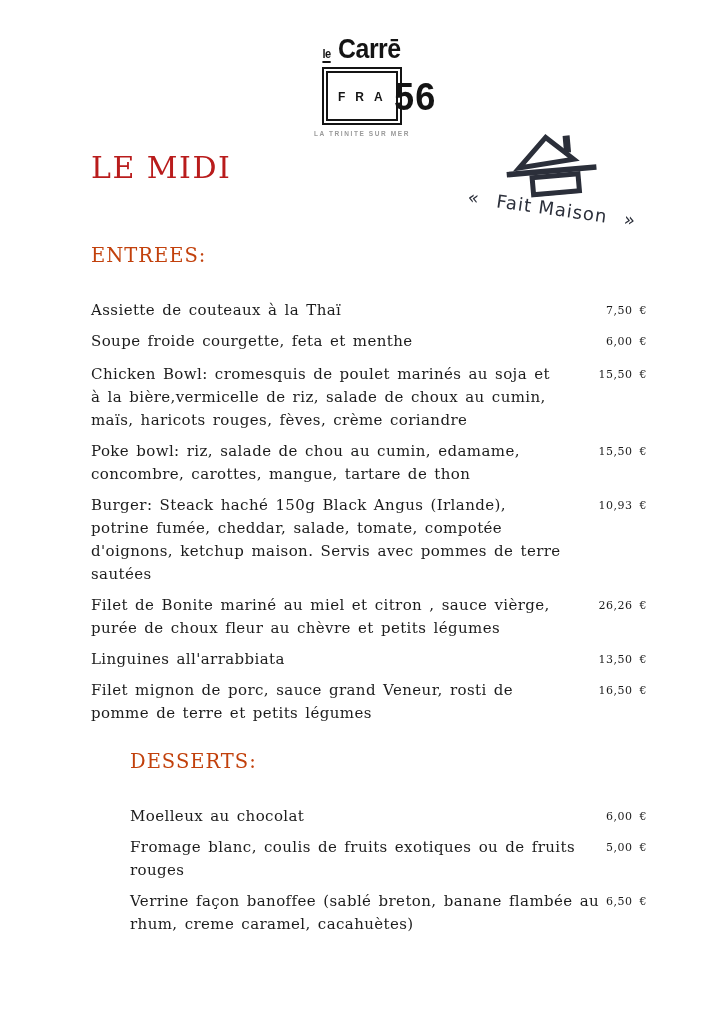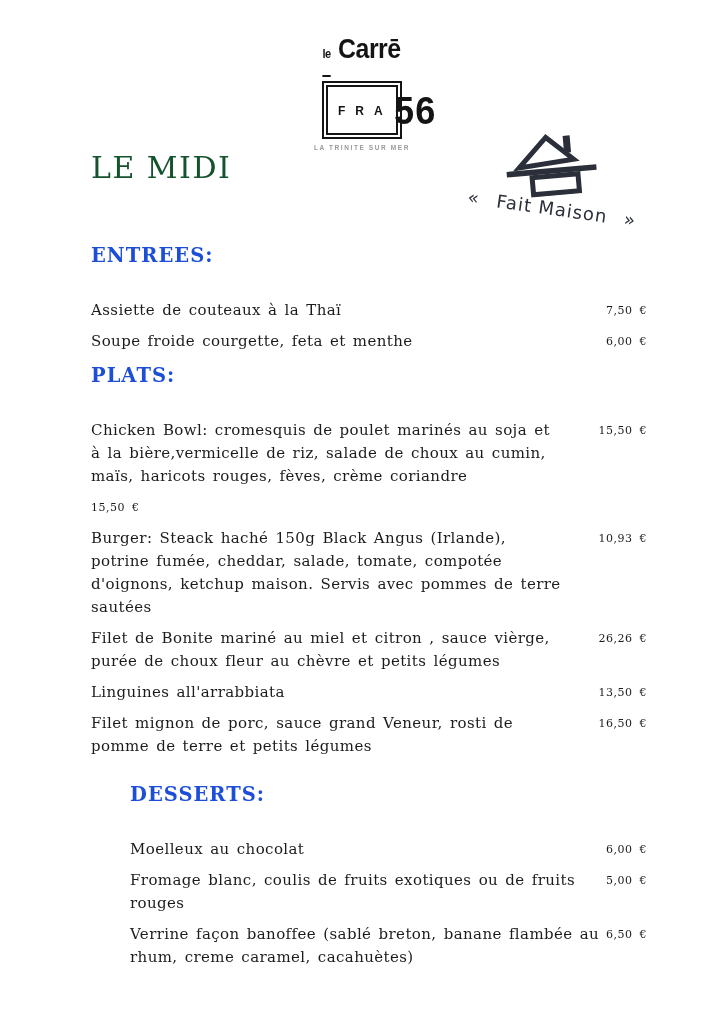--- a/index.html
+++ b/index.html
@@ -24,21 +24,21 @@
   .brand-name {
     font-weight:700; font-size:27px; line-height:1;
     letter-spacing:-0.5px;
     transform:scaleX(0.92);
     white-space:nowrap;
   }
   .brand-le {
     display:inline-block;
     font-size:12px; font-weight:700;
     border-bottom:2px solid #141414;
-    padding-bottom:15px; margin-right:8px;
+    padding-bottom:1px; margin-right:8px;
     vertical-align:baseline;
   }
   .brand-square {
     margin-top:4px;
     border:2px solid #141414;
     padding:2px;
     background:#fff;
   }
   .brand-square-inner {
     border:2px solid #141414;
@@ -61,21 +61,21 @@
     letter-spacing:1.6px;
     color:var(--location_gray, #9a9a9a);
     white-space:nowrap;
   }
 
   
   .page-title {
     position:absolute; top:150px; left:91px; margin:0;
     font-size:30px; font-weight:normal;
     letter-spacing:1.5px;
-    color:#14532d;
+    color:#b91c1c;
   }
 
   
   .fait-maison {
     position:absolute; top:132px; left:448px; width:208px;
     color:var(--badge, #2b2f3a);
     text-align:center;
   }
   .fm-icon {
     display:block; margin:0 auto;
@@ -92,23 +92,23 @@
   }
   .fm-quote-open  { margin-right:17px; }
   .fm-quote-close { margin-left:17px; }
 
   
   .menu {
     position:absolute; top:243px; left:91px; width:556px;
   }
   .section-title {
     margin:0 0 30px 0;
-    font-size:19.5px; font-weight:bold;
+    font-size:19.5px; font-weight:normal;
     letter-spacing:1px; line-height:26px;
-    color:#1d4ed8;
+    color:#c2410c;
   }
   .menu-section-plats    { margin-top:10px; }
   .menu-section-desserts { margin-top:24px;margin-left:39px; }
   .item {
     display:flex; justify-content:space-between; align-items:flex-start;
     margin-bottom:8px;
   }
   .item-name {
     width:474px;
     font-size:15px; line-height:23px;
@@ -160,26 +160,26 @@
         <span class="item-name">Assiette de couteaux à la Thaï</span>
         <span class="item-price">7,50 €</span>
       </div>
       <div class="item">
         <span class="item-name">Soupe froide courgette, feta et menthe</span>
         <span class="item-price">6,00 €</span>
       </div>
     </section>
 
     <section class="menu-section menu-section-plats">
-      <h2 class="section-title">PLATS:</h2>
       <div class="item">
         <span class="item-name">Chicken Bowl: cromesquis de poulet marinés au soja et à la bière,vermicelle de riz, salade de choux au cumin, maïs, haricots rouges, fèves, crème coriandre</span>
         <span class="item-price">15,50 €</span>
       </div>
       <div class="item">
+        <span class="item-name">Poke bowl: riz, salade de chou au cumin, edamame, concombre, carottes, mangue, tartare de thon</span>
         <span class="item-price">15,50 €</span>
       </div>
       <div class="item">
         <span class="item-name">Burger: Steack haché 150g Black Angus (Irlande), potrine fumée, cheddar, salade, tomate, compotée d'oignons, ketchup maison. Servis avec pommes de terre sautées</span>
         <span class="item-price">10,93 €</span>
       </div>
       <div class="item">
         <span class="item-name">Filet de Bonite mariné au miel et citron , sauce vièrge, purée de choux fleur au chèvre et petits légumes</span>
         <span class="item-price">26,26 €</span>
       </div>

